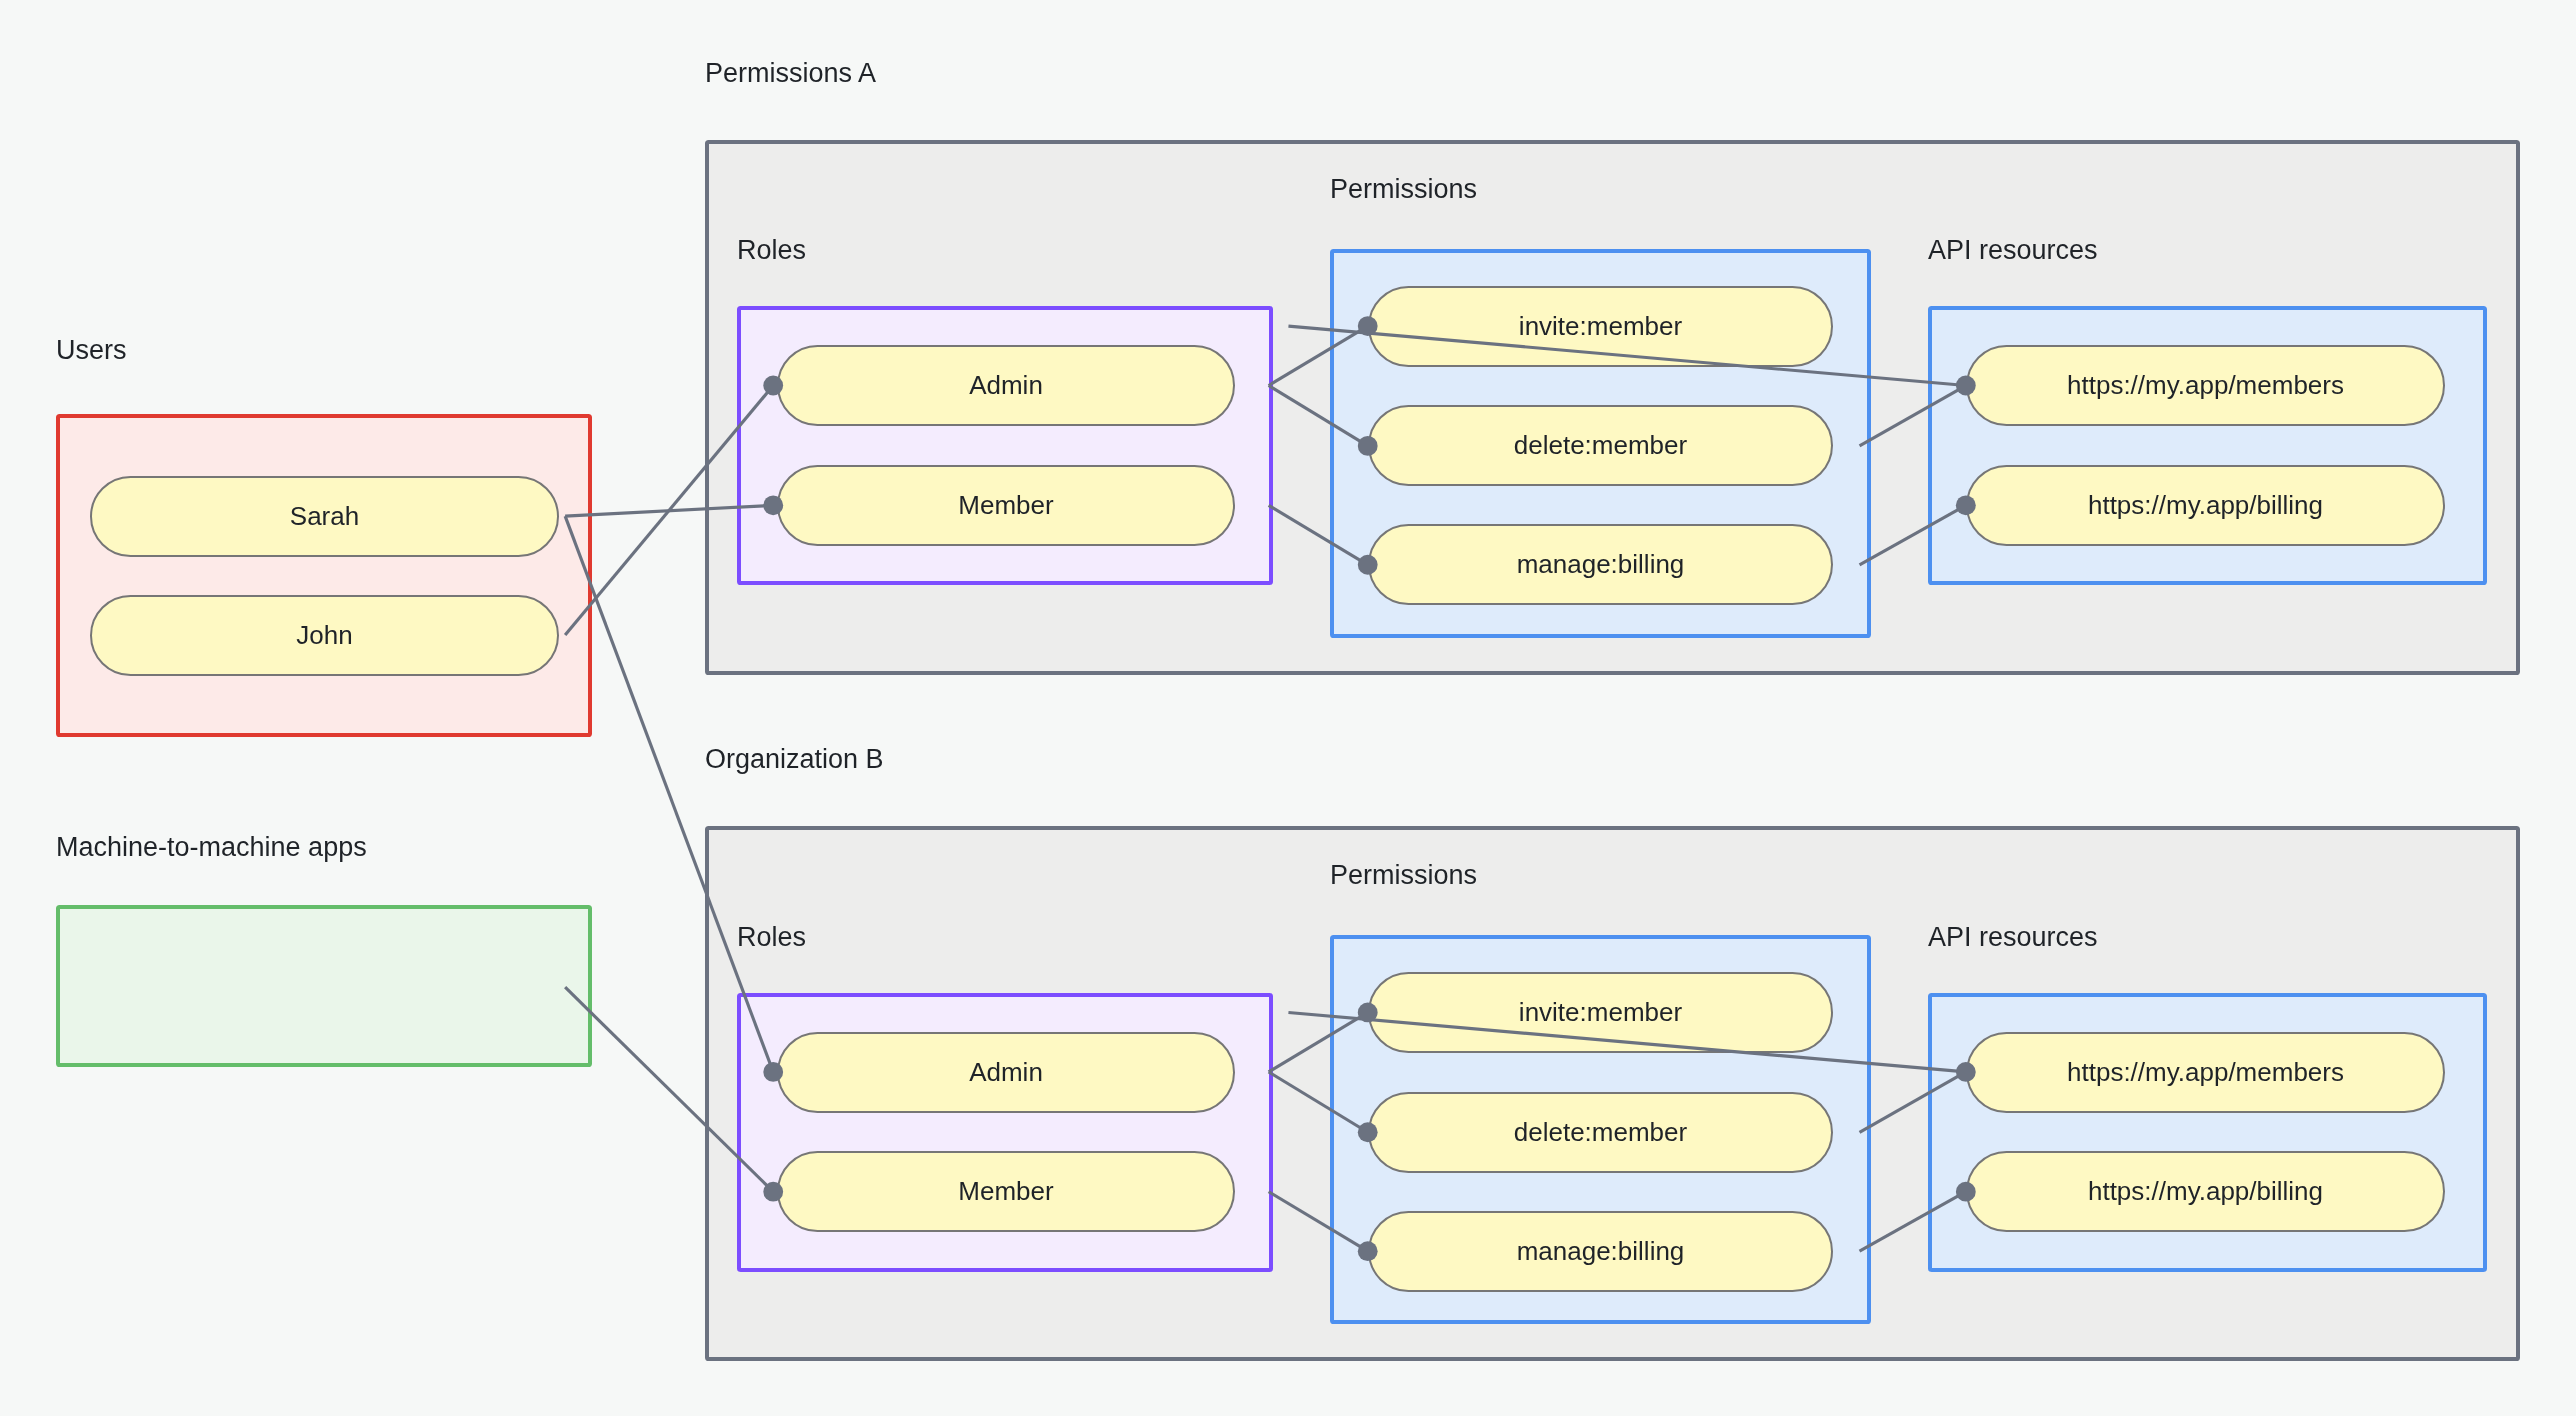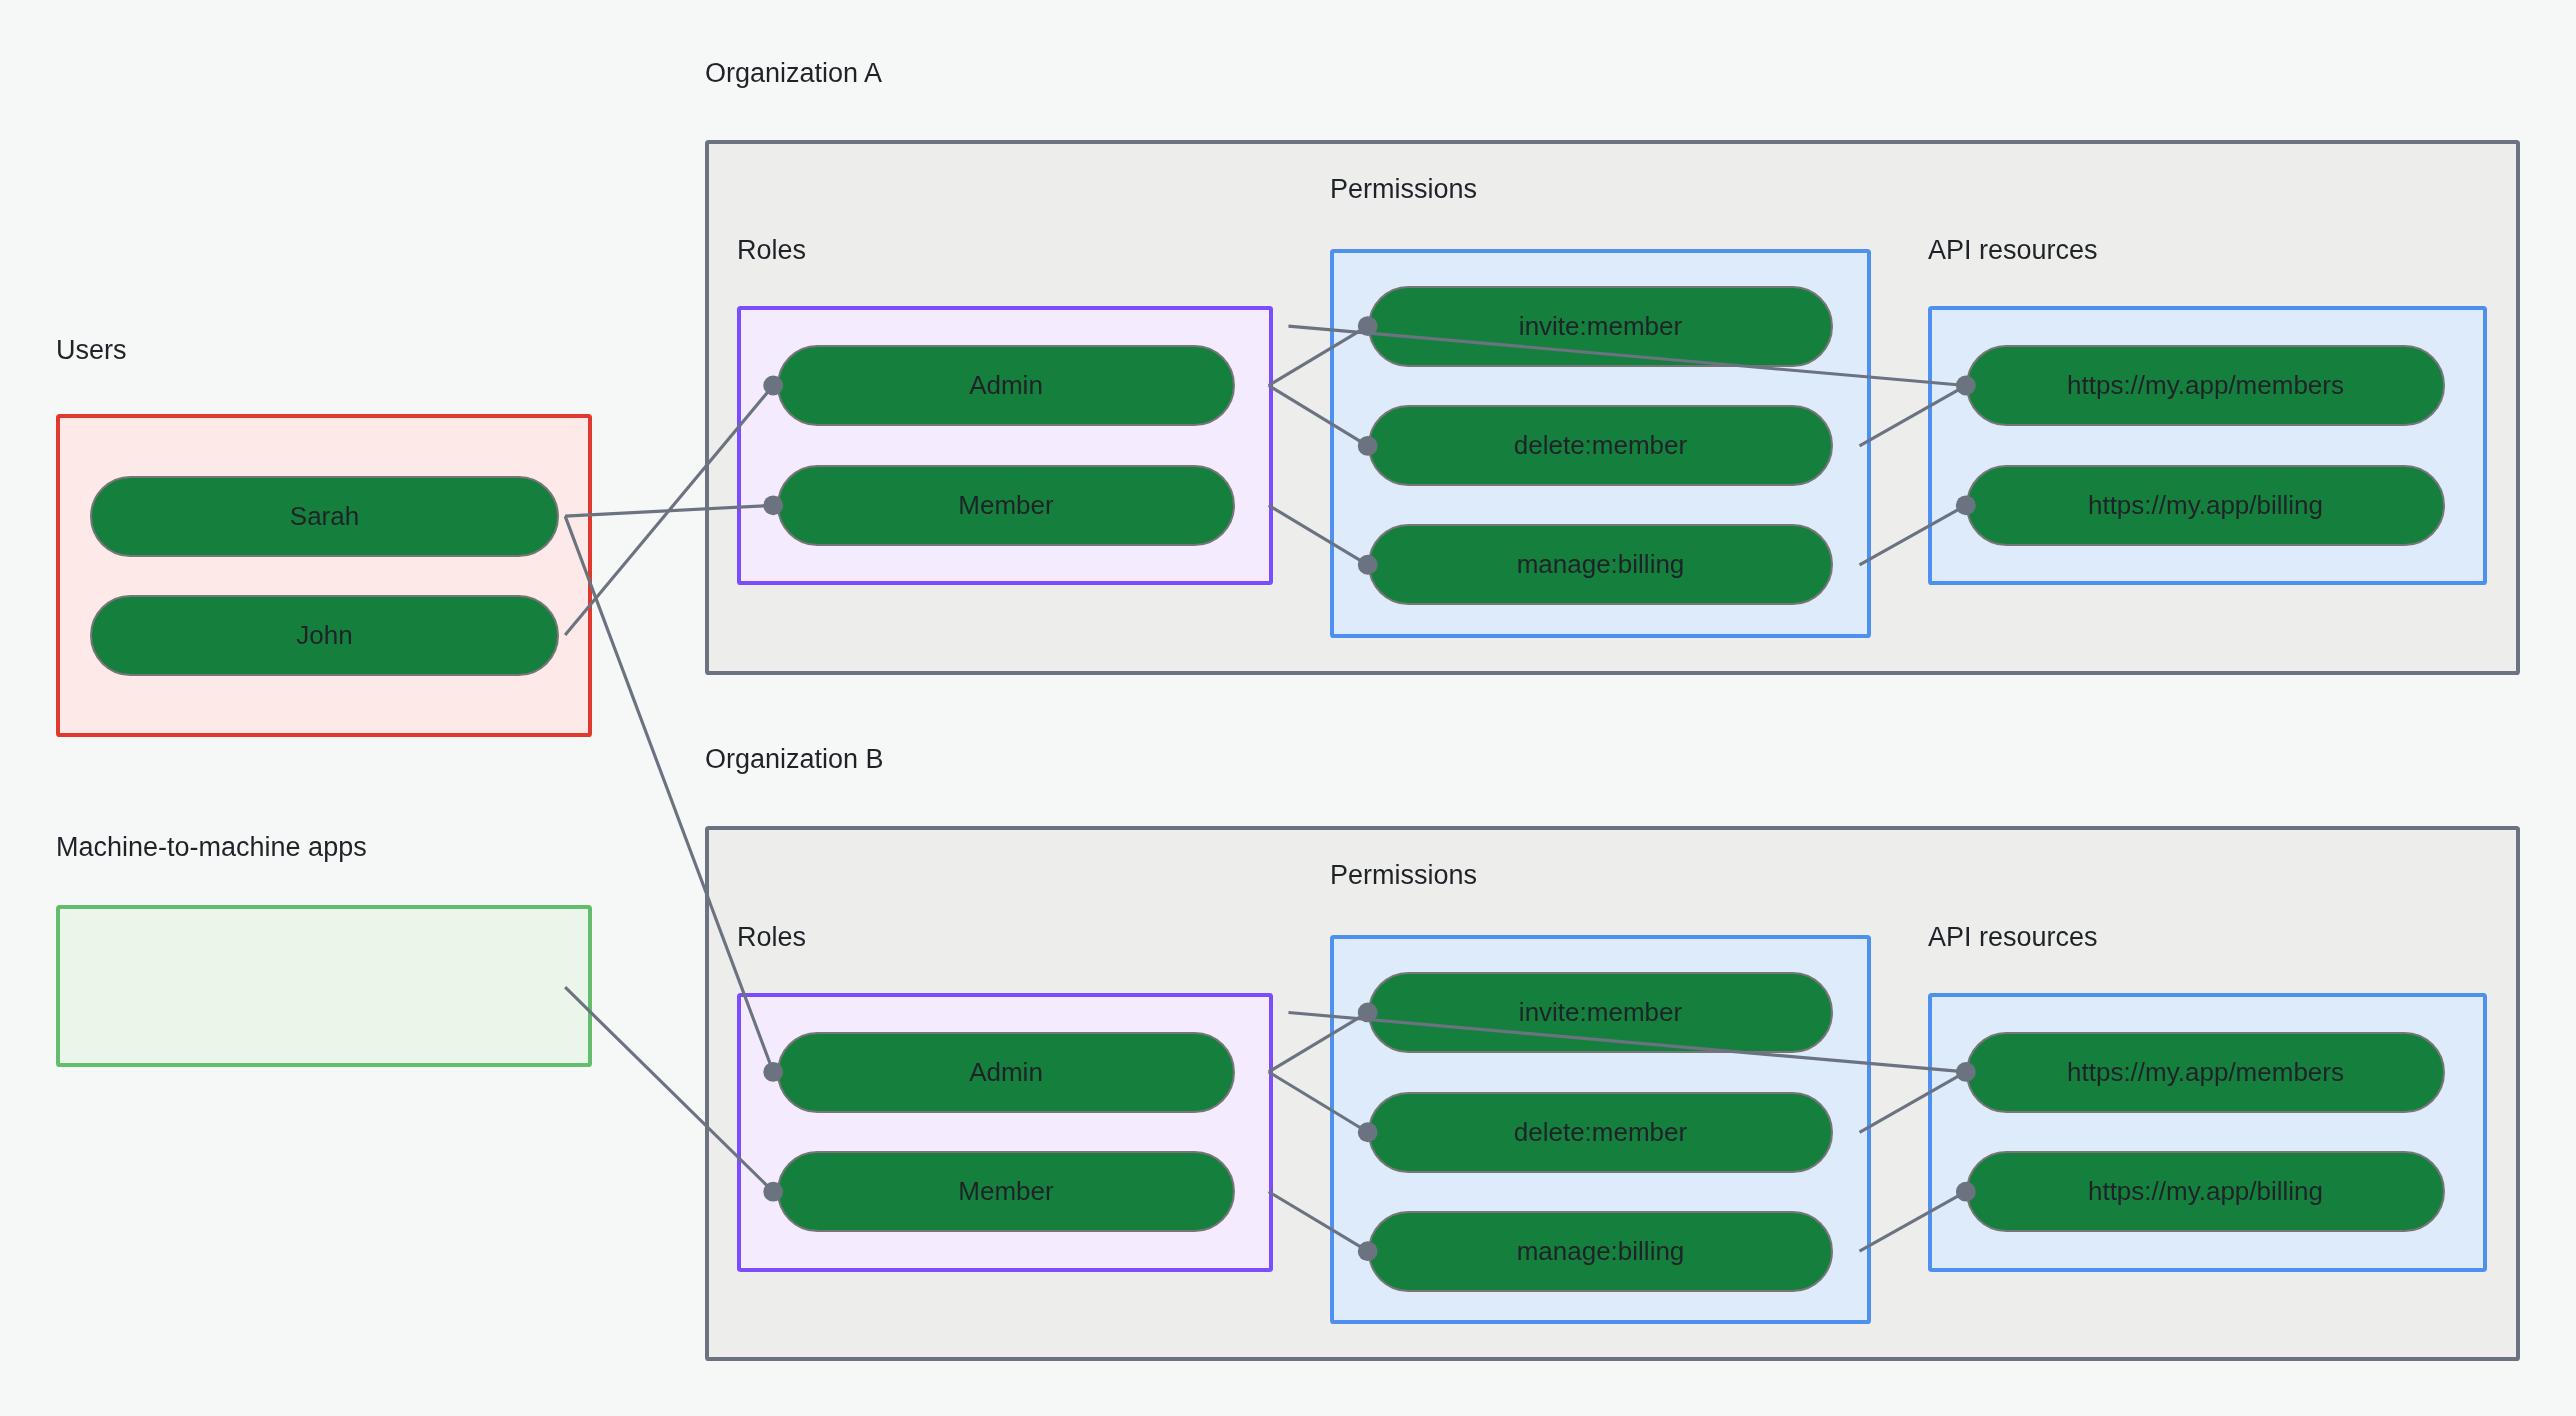--- a/index.html
+++ b/index.html
@@ -32,21 +32,21 @@
   .box.org{ background:#ededec; border:4.5px solid #6b7280; }
   .box.users{ background:#fdeae8; border:4.5px solid #e03a30; }
   .box.m2m{ background:#eaf6ea; border:4.5px solid #64bd6a; }
   .box.roles{ background:#f4ecfe; border:4.5px solid #7c4dff; }
   .box.perms{ background:#deebfb; border:4.5px solid #4d90f0; }
   .box.apis{ background:#deebfb; border:4.5px solid #4d90f0; }
 
   .pill{
     position:absolute;
     box-sizing:border-box;
-    background:#15803d;
+    background:#fef9c3;
     border:2.7px solid #767676;
     border-radius:900px;
     display:flex;
     align-items:center;
     justify-content:center;
     font-size:26px;
     color:#1f2328;
     white-space:nowrap;
     z-index:4;
   }
@@ -110,21 +110,21 @@
 
   <div class="pill" style="left:90px;top:595px;width:469px;height:81px;">John</div>
 
   <div class="pill" style="left:90px;top:476px;width:469px;height:81px;">Sarah</div>
 
   <div class="grp-label" style="left:56px;top:832px;">Machine-to-machine apps</div>
 
   <div class="box m2m" style="left:56px;top:905px;width:536px;height:162px;"></div>
 
 
-  <div class="grp-label" style="left:705px;top:58px;">Organization A</div>
+  <div class="grp-label" style="left:705px;top:58px;">Permissions A</div>
 
   <div class="box org" style="left:705px;top:140px;width:1815px;height:535px;"></div>
 
   <div class="grp-label" style="left:737px;top:235px;">Roles</div>
 
   <div class="box roles" style="left:737px;top:306px;width:536px;height:279px;"></div>
 
   <div class="pill" style="left:777px;top:345px;width:458px;height:81px;">Admin</div>
 
   <div class="pill" style="left:777px;top:465px;width:458px;height:81px;">Member</div>

